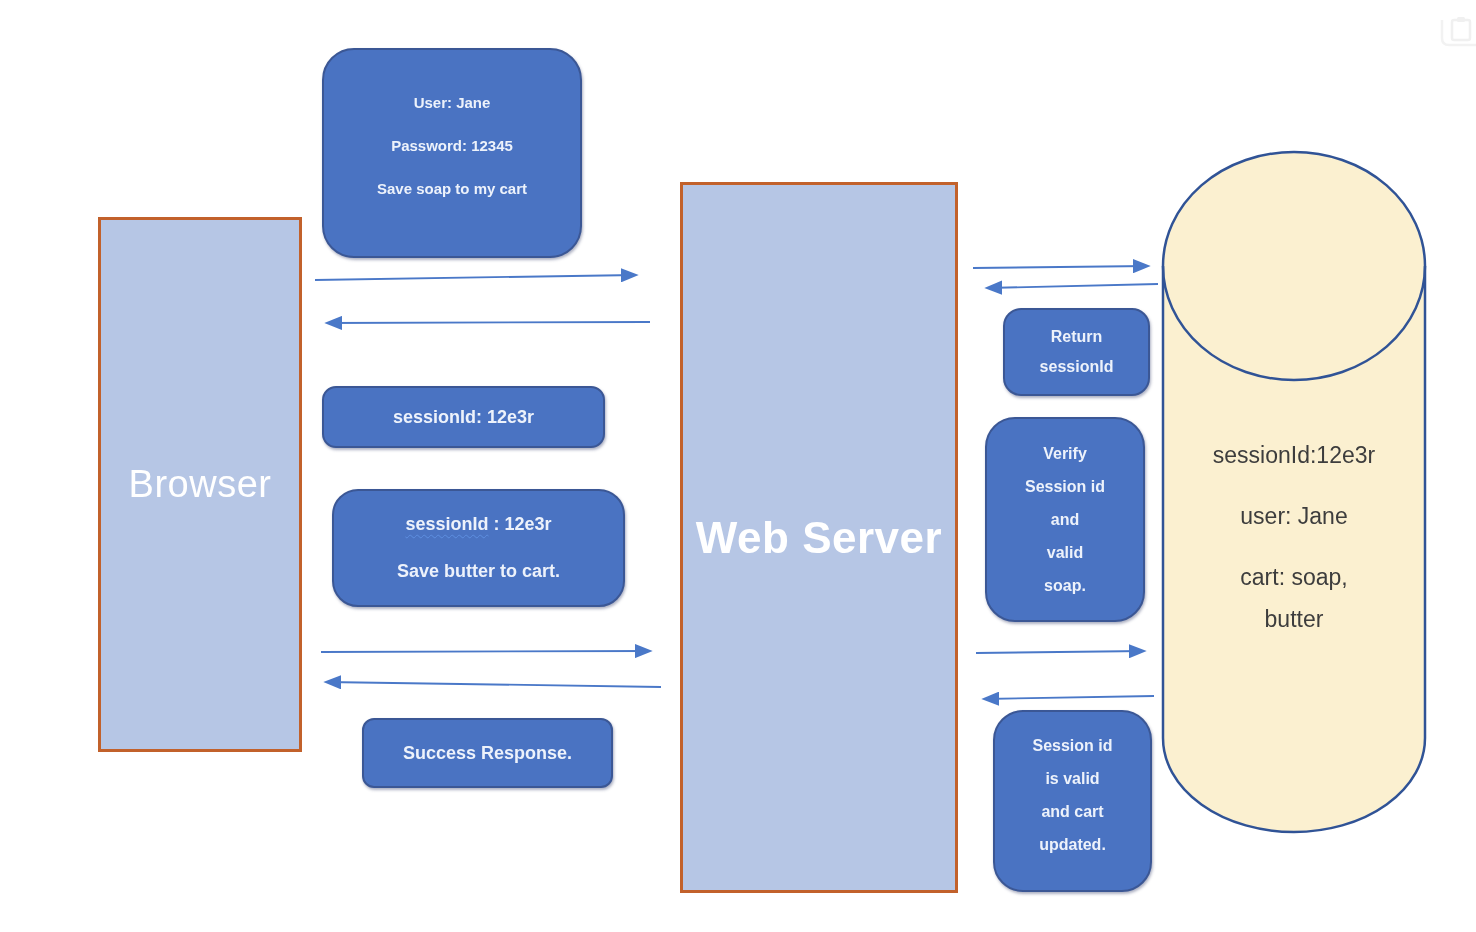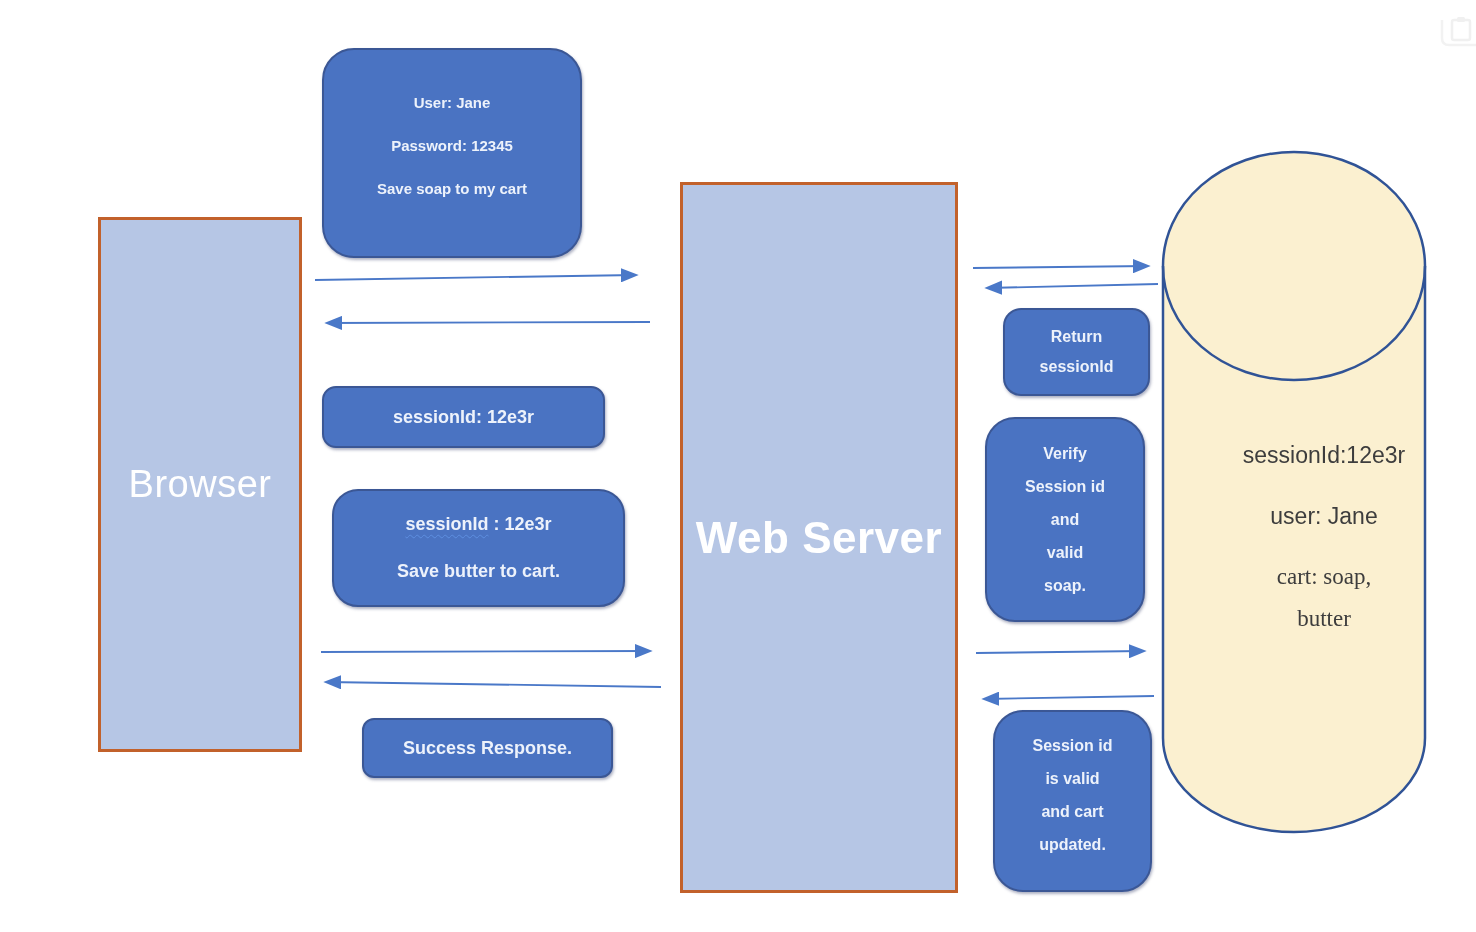--- a/index.html
+++ b/index.html
@@ -25,40 +25,40 @@
     background:#4a73c2; border:2.5px solid #3b5795;
     color:#edf2fb; font-weight:600; text-align:center;
     display:flex; flex-direction:column; align-items:center; justify-content:center;
     box-shadow:1px 2px 3px rgba(70,80,120,0.45);
   }
   .msg .line { white-space:nowrap; }
 
   .login-box    { left:322px; top:48px;  width:260px; height:210px; border-radius:32px; font-size:15px; line-height:43px; padding-bottom:16px; }
   .session-box  { left:322px; top:346px; width:283px; height:62px;  border-radius:14px; font-size:18px;margin-top:40px; }
   .cart-box     { left:332px; top:489px; width:293px; height:118px; border-radius:26px; font-size:18px; line-height:47px; }
-  .success-box  { left:362px; top:718px; width:251px; height:60px;  border-radius:12px; font-size:18px;justify-content:center; }
+  .success-box  { left:362px; top:718px; width:251px; height:70px;  border-radius:12px; font-size:18px;justify-content:center; }
   .saveinfo-box { left:995px; top:153px; width:146px; height:86px;  border-radius:18px; font-size:16px; line-height:29px; }
   .return-box   { left:1003px;top:308px; width:147px; height:88px;  border-radius:18px; font-size:16px; line-height:30px; }
   .verify-box   { left:985px; top:417px; width:160px; height:205px; border-radius:30px; font-size:16px; line-height:33px; }
   .valid-box    { left:993px; top:710px; width:159px; height:182px; border-radius:30px; font-size:16px; line-height:33px; padding-bottom:12px; }
 
   .squiggle {
     text-decoration:underline; text-decoration-style:wavy;
     text-decoration-color:#5d8ee0; text-decoration-thickness:1px;
     text-underline-offset:4px;
   }
 
   
   .db-text {
     position:absolute; left:1165px; top:433px; width:258px;
-    text-align:center; color:#3d3d3d; font-size:23px; font-weight:400;padding-left:30px;
+    text-align:center; color:#3d3d3d; font-size:23px; font-weight:400;
   }
   .db-text .p1 { line-height:44px; margin:0; }
   .db-text .p2 { line-height:44px; margin:17px 0 0 0; }
-  .db-text .p3 { line-height:42px; margin:18px 0 0 0;font-family:Liberation Serif, serif; }
+  .db-text .p3 { line-height:42px; margin:18px 0 0 0; }
 </style>
 </head>
 <body>
 
 <div class="stage">
 
   <svg class="layer" width="1476" height="932" viewBox="0 0 1476 932">
     <defs>
       <marker id="ah" markerWidth="10" markerHeight="8" refX="8.5" refY="4" orient="auto" markerUnits="strokeWidth">
         <path d="M0,0 L10,4 L0,8 Z" fill="#4a78c8"></path>

